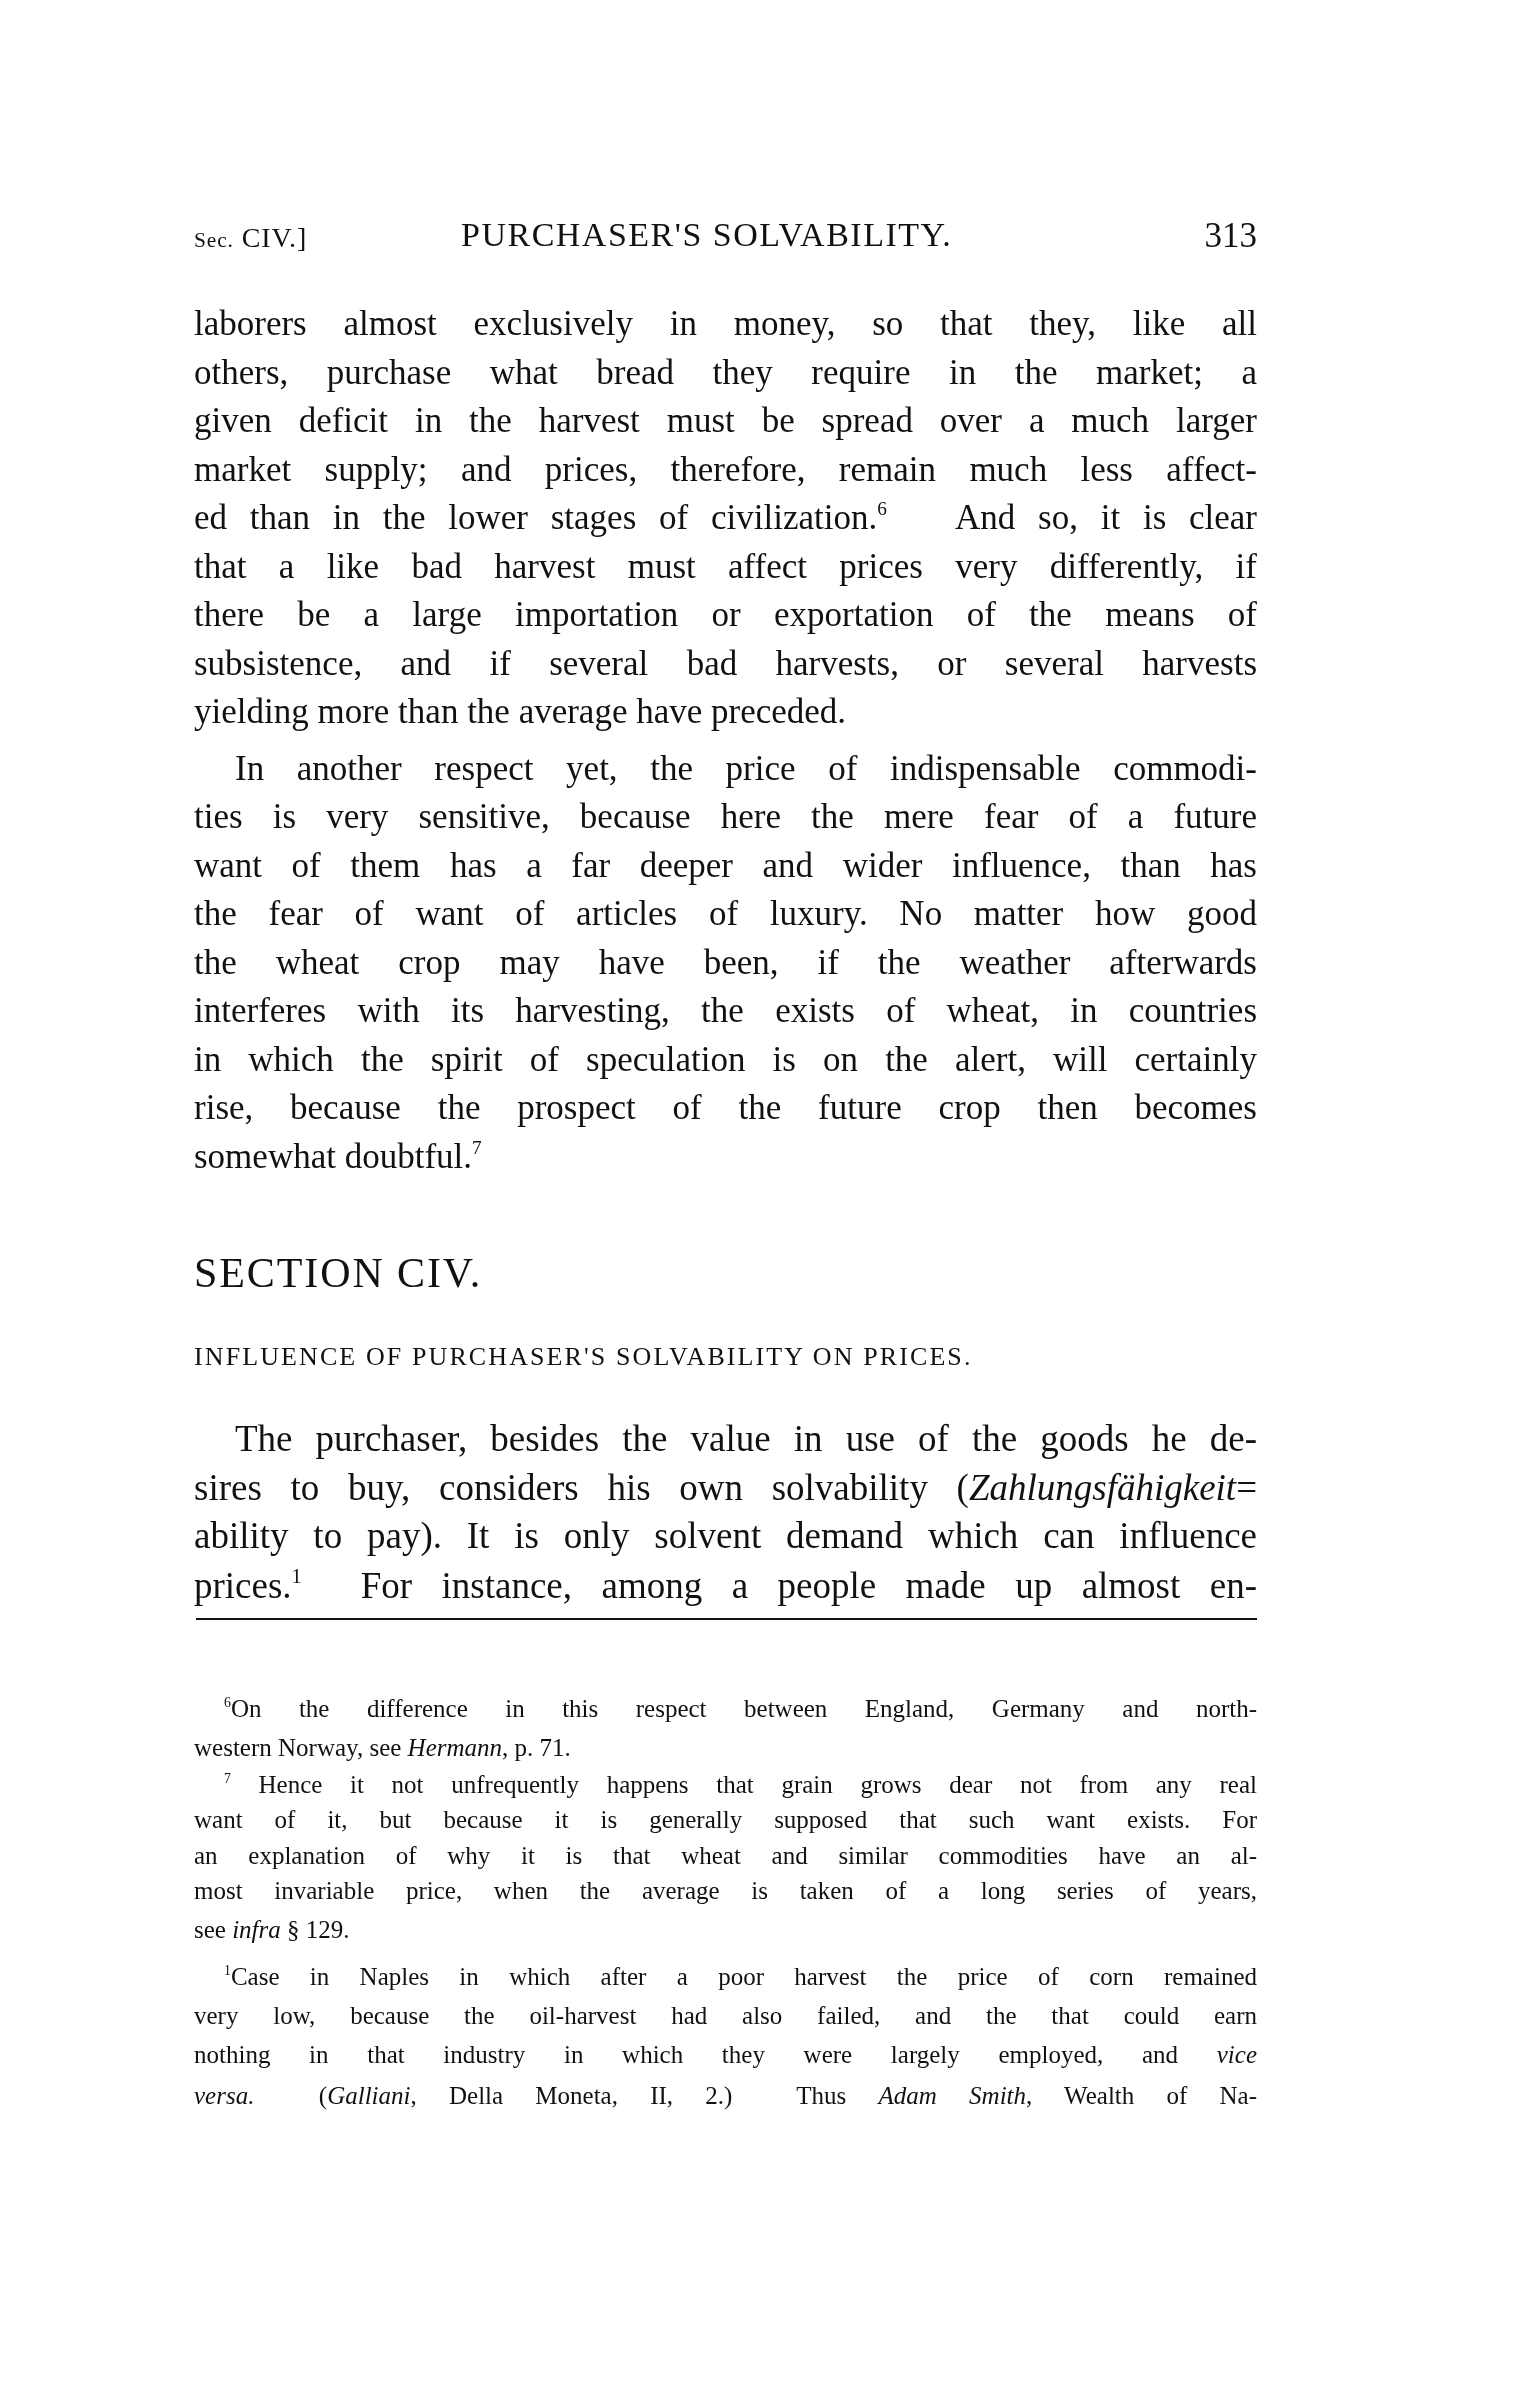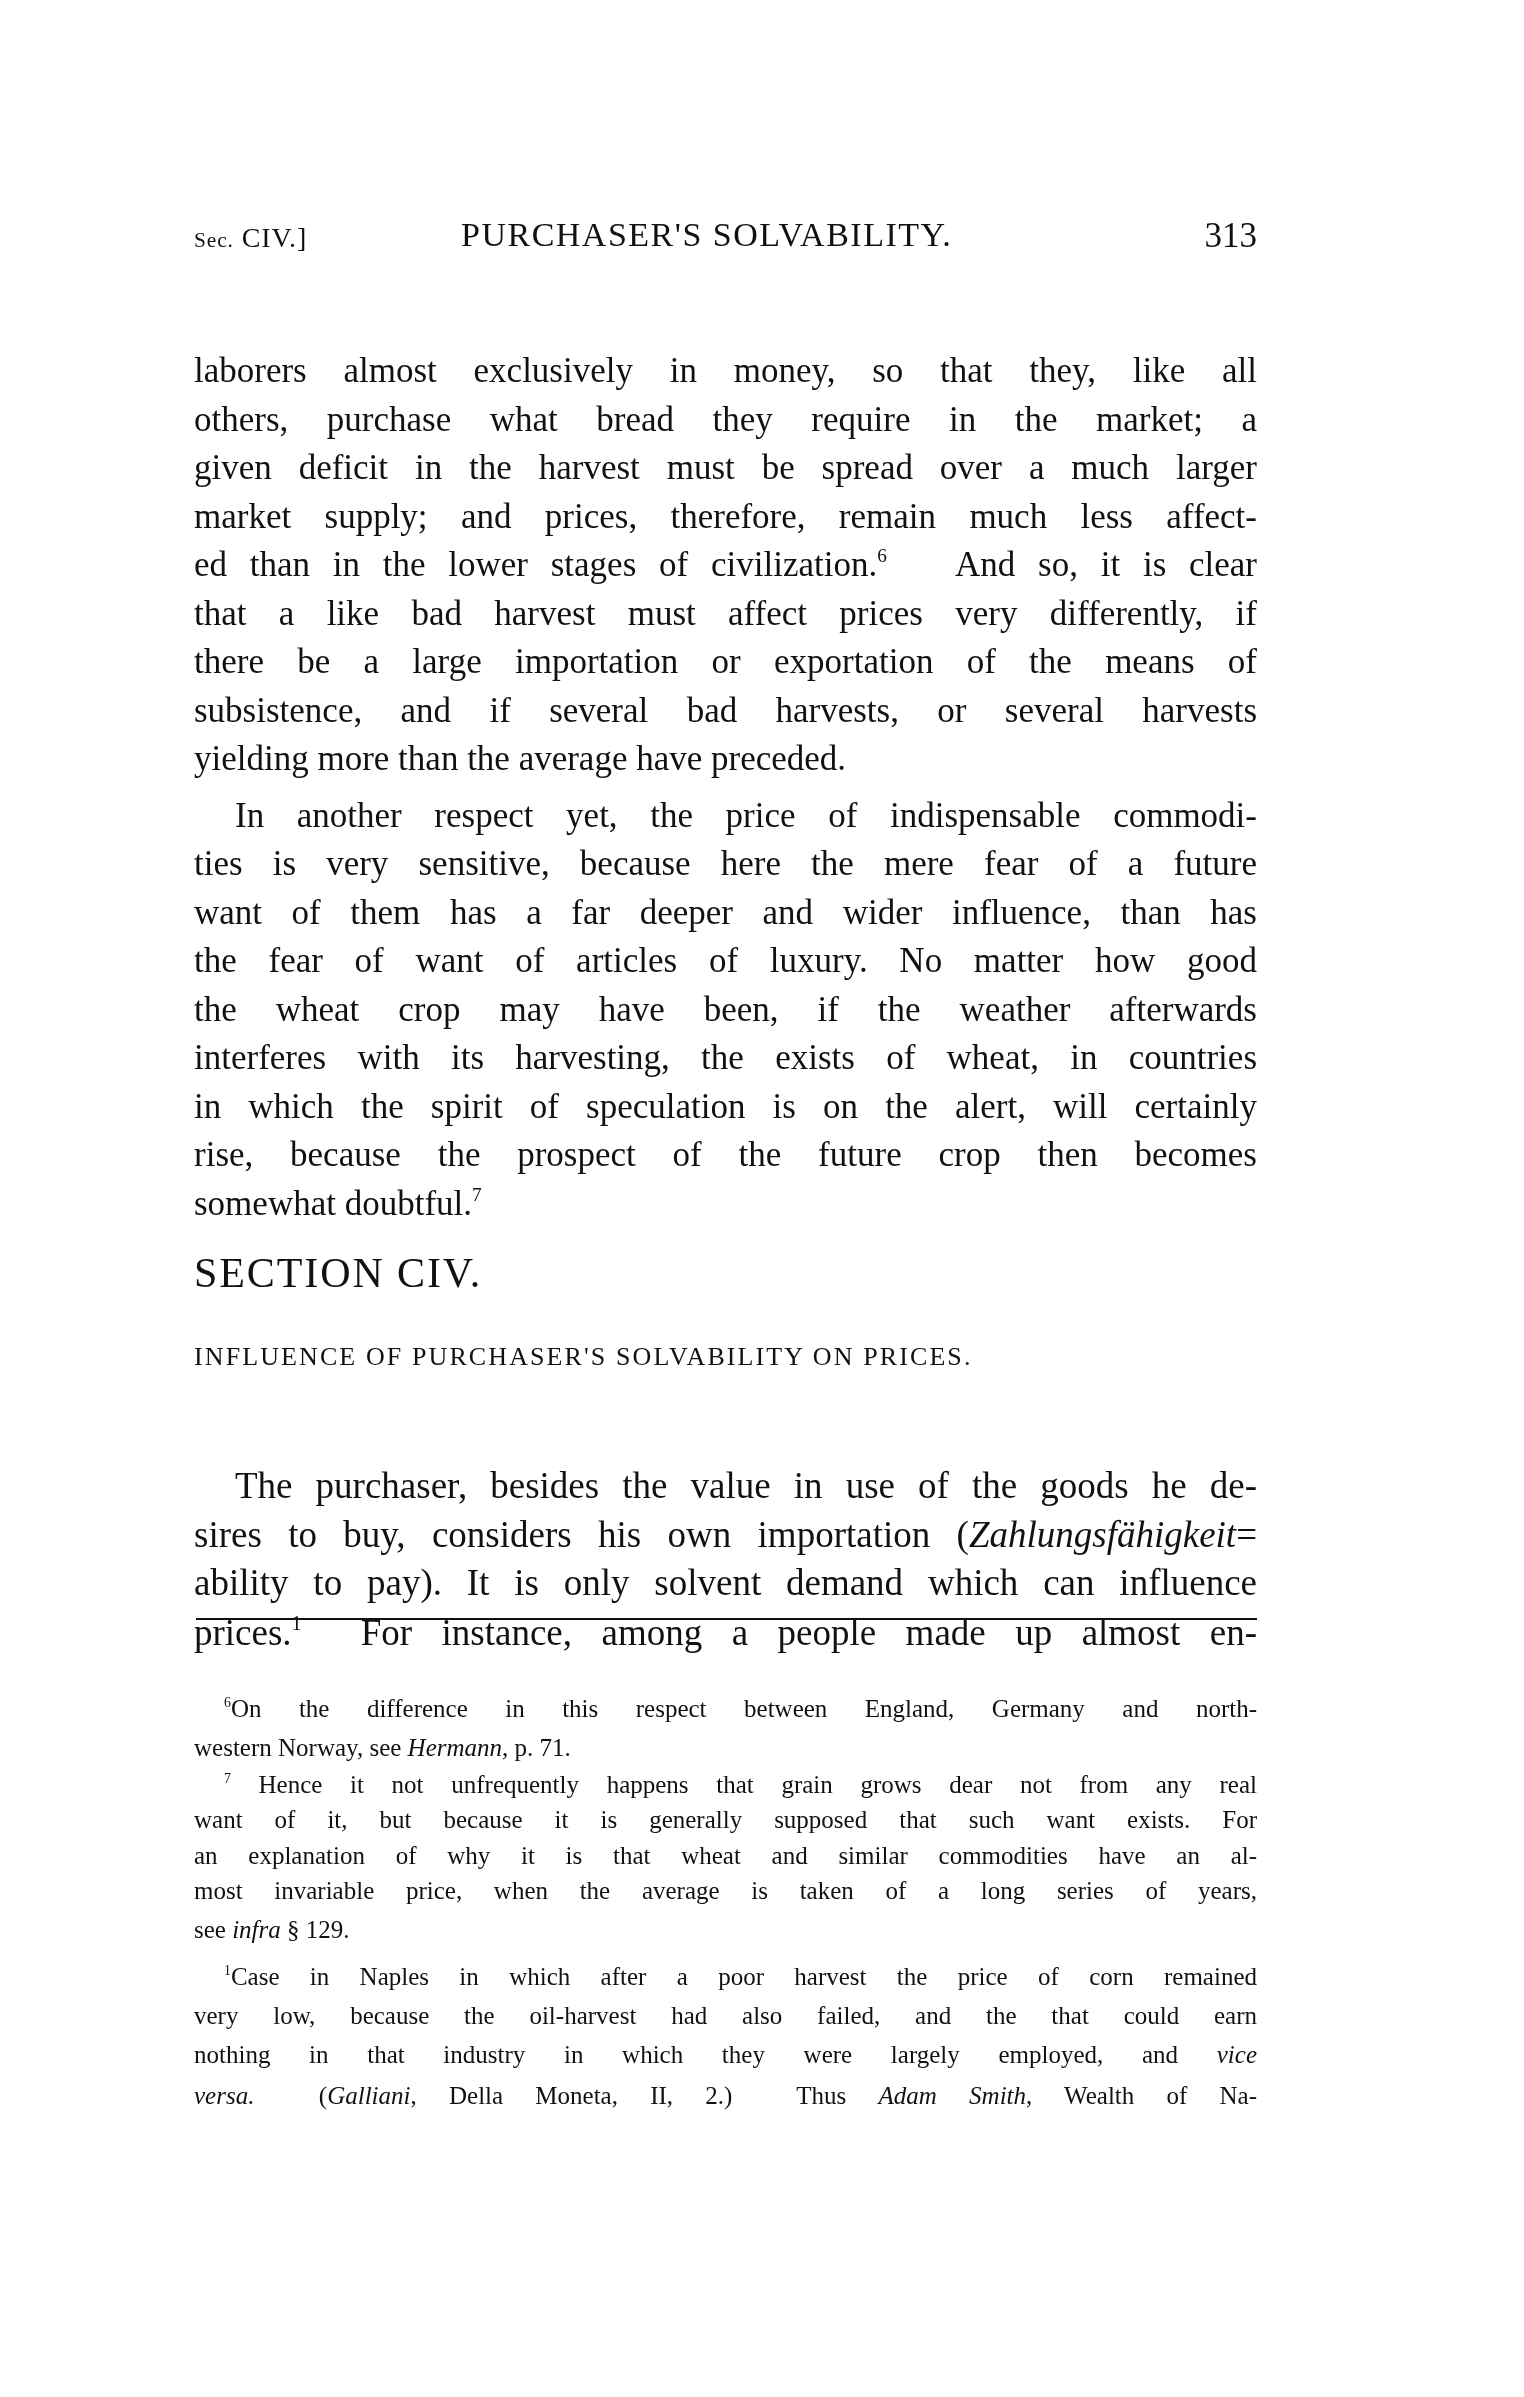--- a/index.html
+++ b/index.html
@@ -14,21 +14,21 @@
     .rh { position: absolute; top: 222px; left: 194px; width: 1063px; height: 34px; }
     .rh-left { position: absolute; left: 0; bottom: 1.9px; font-size: 28px; letter-spacing: 0.9px; }
     .rh-left .sc { font-size: 21.4px; }
     .rh-center { position: absolute; left: 267px; bottom: 1.9px; font-size: 34px; letter-spacing: 1.5px; }
     .rh-right { position: absolute; right: 0; bottom: 0; font-size: 35px; }
 
     
     .line {
       position: absolute; left: 194px; width: 1063px;
       font-size: 35px; line-height: 48px; height: 48px;
-      text-align: justify; text-align-last: justify; white-space: nowrap; margin-top: 47px;
+      text-align: justify; text-align-last: justify; white-space: nowrap;
     }
     .line.last { text-align-last: left; }
     .line.indent { left: 235px; width: 1022px; }
     .line.p3 { font-size: 37px; }
     sup.fn { font-size: 0.55em; vertical-align: 0.75em; line-height: 0; }
     i { font-style: italic; }
 
     .section-title {
       position: absolute; left: 194px; width: 1063px; top: 1249px;
       text-align: left; font-size: 42px; letter-spacing: 1.9px; line-height: 48px;
@@ -84,21 +84,21 @@
     <div class="line" style="top:1036px">in which the spirit of speculation is on the alert, will certainly</div>
     <div class="line" style="top:1084px">rise, because the prospect of the future crop then becomes</div>
     <div class="line last" style="top:1133px"><span>somewhat doubtful.</span><sup class="fn">7</sup></div>
   </div>
 
   <div class="section-title">SECTION CIV.</div>
   <div class="section-sub">INFLUENCE OF PURCHASER'S SOLVABILITY ON PRICES.</div>
 
   <div>
     <div class="line indent p3" style="top:1415px">The purchaser, besides the value in use of the goods he de-</div>
-    <div class="line p3" style="top:1464px"><span>sires to buy, considers his own importation (</span><i>Zahlungsfähigkeit</i><span>=</span></div>
+    <div class="line p3" style="top:1464px"><span>sires to buy, considers his own solvability (</span><i>Zahlungsfähigkeit</i><span>=</span></div>
     <div class="line p3" style="top:1512px">ability to pay).   It is only solvent demand which can influence</div>
     <div class="line p3" style="top:1562px"><span>prices.</span><sup class="fn">1</sup><span style="white-space:pre">  For instance, among a people made up almost en-</span></div>
   </div>
 
   <div class="rule"></div>
 
   <div>
     <div>
       <div class="fline indent" style="top:1646px"><sup class="fn">6</sup><span>On the difference in this respect between England, Germany and north-</span></div>
       <div class="fline last" style="top:1685px"><span style="white-space:pre">western Norway, see </span><i>Hermann</i><span>, p. 71.</span></div>

